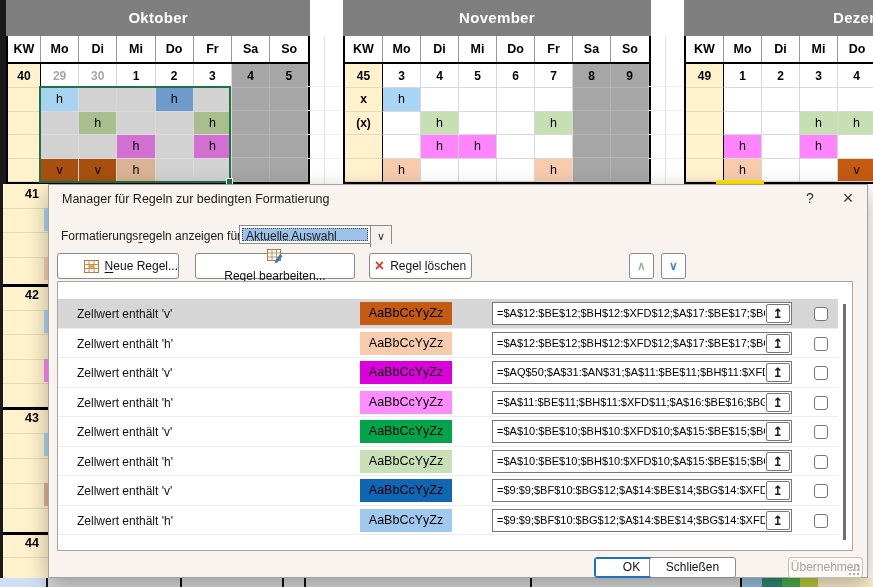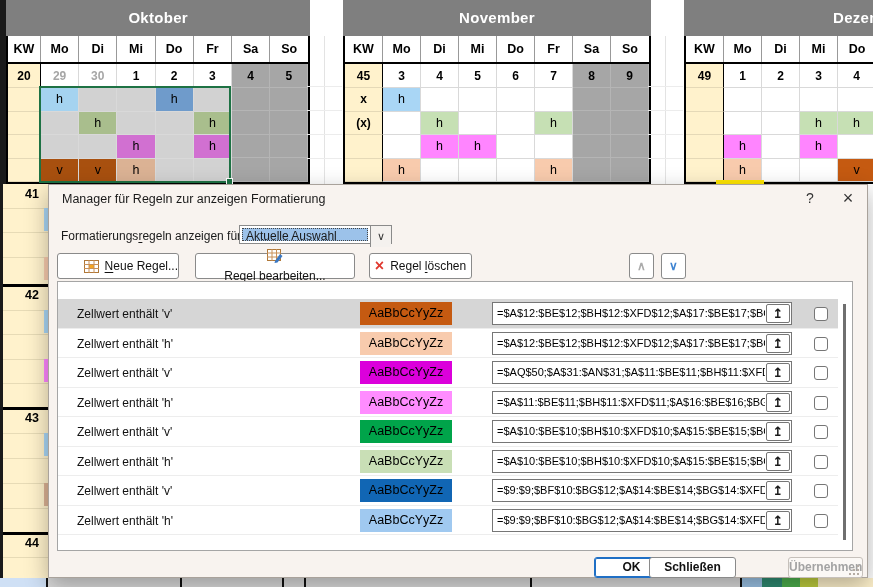--- a/index.html
+++ b/index.html
@@ -98,21 +98,21 @@
   .range-text{position:absolute;left:4px;top:0;right:26px;line-height:21px;font-size:11px;
               color:#000;white-space:nowrap;overflow:hidden;}
   .picker-btn{position:absolute;right:1px;top:1px;width:24px;height:19px;background:#fff;
               border:1px solid #767676;border-radius:2px;text-align:center;line-height:17px;
               font-size:13px;font-weight:bold;font-family:"DejaVu Sans",sans-serif;}
   .checkbox{position:absolute;left:756px;top:8px;width:14px;height:14px;background:#fff;
             border:1px solid #767676;border-radius:3px;}
   #scroll-thumb{position:absolute;right:6px;top:22px;width:3px;height:236px;background:#6F6F6F;}
 
   .ft-btn{position:absolute;top:372px;height:21px;background:#fff;border:1px solid #8A8A8A;
-          border-radius:3px;text-align:center;line-height:19px;font-size:12px;color:#111;font-weight:bold;}
+          border-radius:3px;text-align:center;line-height:19px;font-size:12px;color:#111;}
   #btn-ok{left:545px;width:75px;border:1px solid #1F6FC5;box-shadow:inset 0 0 0 1px #1F6FC5;}
   #btn-close{left:600px;width:87px;}
   #btn-apply{left:739px;width:75px;color:#A3A3A3;border-color:#C6C0BA;background:#FBF8F5;}
   #grip{position:absolute;left:800px;top:380px;width:12px;height:12px;}
   #grip i{position:absolute;width:2px;height:2px;background:#B5ACA4;}
 
   svg{display:block;}
 </style>
 </head>
 <body>
@@ -131,21 +131,21 @@
           <div class="wdcell" style="left: 71.2px; width: 38.2px;">Di</div>
           <div class="wdcell" style="left: 109.4px; width: 38.2px;">Mi</div>
           <div class="wdcell" style="left: 147.6px; width: 38.2px;">Do</div>
           <div class="wdcell" style="left: 185.8px; width: 38.2px;">Fr</div>
           <div class="wdcell" style="left: 224px; width: 38.2px;">Sa</div>
           <div class="wdcell" style="left: 262.2px; width: 38.2px;">So</div>
         </div>
         <div class="mbody" style="width: 304.4px;">
           <div class="wkcol" style="left: 224px; width: 38.2px;"></div>
           <div class="wkcol" style="left: 262.2px; width: 38.2px;"></div>
-          <div class="cell kw bold" style="left: 0px; top: 0px; width: 33px; height: 24px; line-height: 24px;">20</div>
+          <div class="cell kw bold" style="left: 0px; top: 0px; width: 33px; height: 24px; line-height: 24px;">40</div>
           <div class="cell bold muted" style="left: 33px; top: 0px; width: 38.2px; height: 24px; line-height: 24px;">29</div>
           <div class="cell bold muted" style="left: 71.2px; top: 0px; width: 38.2px; height: 24px; line-height: 24px;">30</div>
           <div class="cell bold" style="left: 109.4px; top: 0px; width: 38.2px; height: 24px; line-height: 24px;">1</div>
           <div class="cell bold" style="left: 147.6px; top: 0px; width: 38.2px; height: 24px; line-height: 24px;">2</div>
           <div class="cell bold" style="left: 185.8px; top: 0px; width: 38.2px; height: 24px; line-height: 24px;">3</div>
           <div class="cell bold wkend" style="left: 224px; top: 0px; width: 38.2px; height: 24px; line-height: 24px;">4</div>
           <div class="cell bold wkend" style="left: 262.2px; top: 0px; width: 38.2px; height: 24px; line-height: 24px;">5</div>
           <div class="cell kw bold" style="left: 0px; top: 24px; width: 33px; height: 23.5px; line-height: 23.5px;"></div>
           <div class="cell kw bold" style="left: 0px; top: 47.5px; width: 33px; height: 23.5px; line-height: 23.5px;"></div>
           <div class="cell kw bold" style="left: 0px; top: 71px; width: 33px; height: 23.5px; line-height: 23.5px;"></div>
@@ -311,21 +311,21 @@
       <div class="bs-seg" style="left: 306px; width: 224px; background: rgb(220, 220, 220);"></div>
       <div class="bs-seg" style="left: 532px; width: 208px; background: rgb(220, 220, 220);"></div>
       <div class="bs-seg" style="left: 742px; width: 20px; background: rgb(156, 195, 230);"></div>
       <div class="bs-seg" style="left: 762px; width: 20px; background: rgb(47, 139, 114);"></div>
       <div class="bs-seg" style="left: 782px; width: 18px; background: rgb(77, 176, 77);"></div>
       <div class="bs-seg" style="left: 800px; width: 18px; background: rgb(191, 206, 62);"></div>
       <div class="bs-seg" style="left: 818px; width: 55px; background: rgb(255, 242, 204);"></div>
     </div>
 
   <div id="dialog" class="abs">
-    <div id="dlg-title">Manager für Regeln zur anzeigen Formatierung</div>
+    <div id="dlg-title">Manager für Regeln zur bedingten Formatierung</div>
     <div id="dlg-help">?</div>
     <div id="dlg-close">×</div>
 
     <div id="show-label"><span>Formatierungs</span><span class="key">r</span><span>egeln anzeigen für:</span></div>
 
     <div id="combo">
       <div id="combo-sel">Aktuelle Auswahl</div>
       <div id="combo-arrow">∨</div>
     </div>
 

